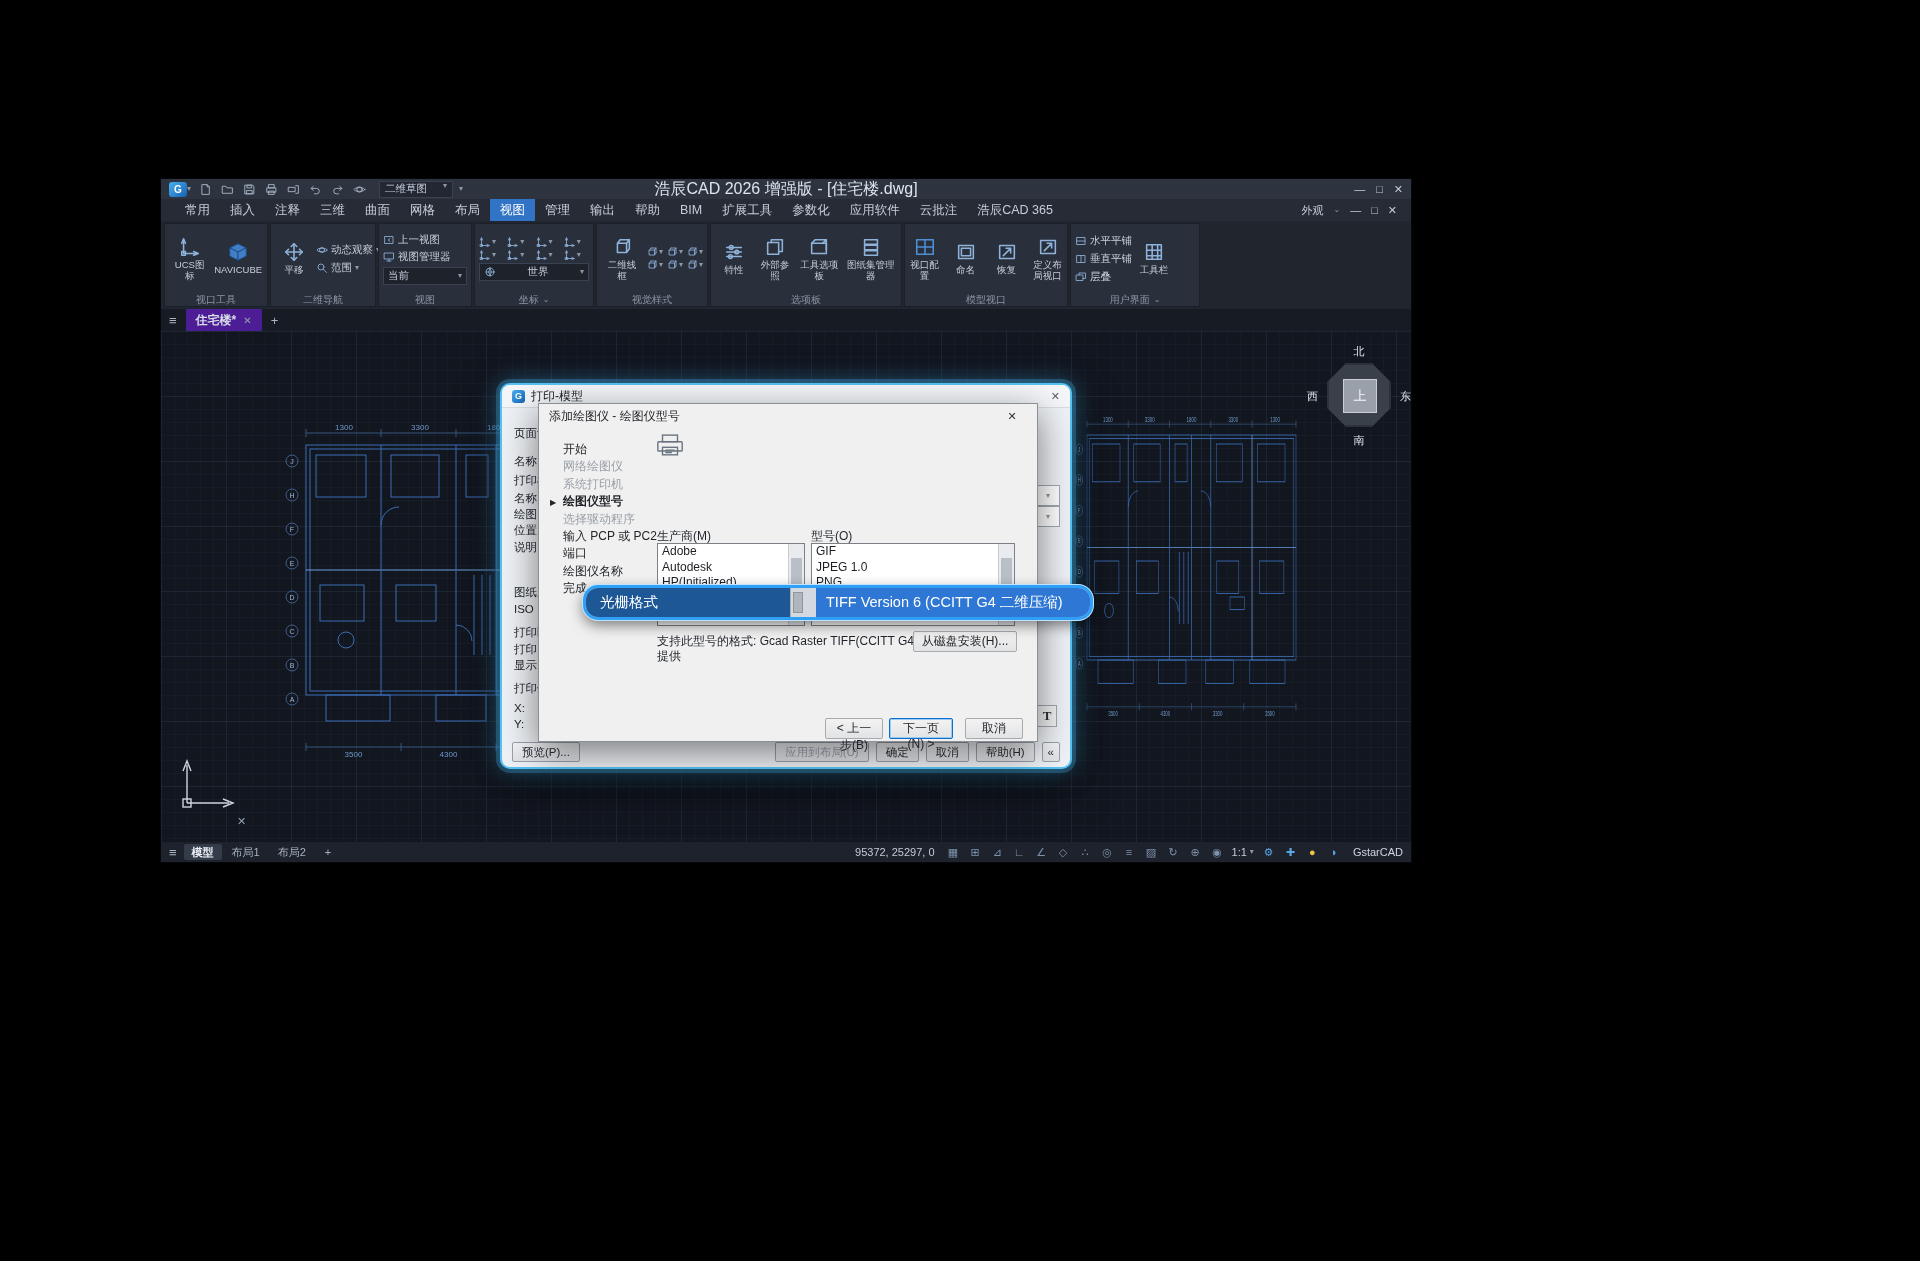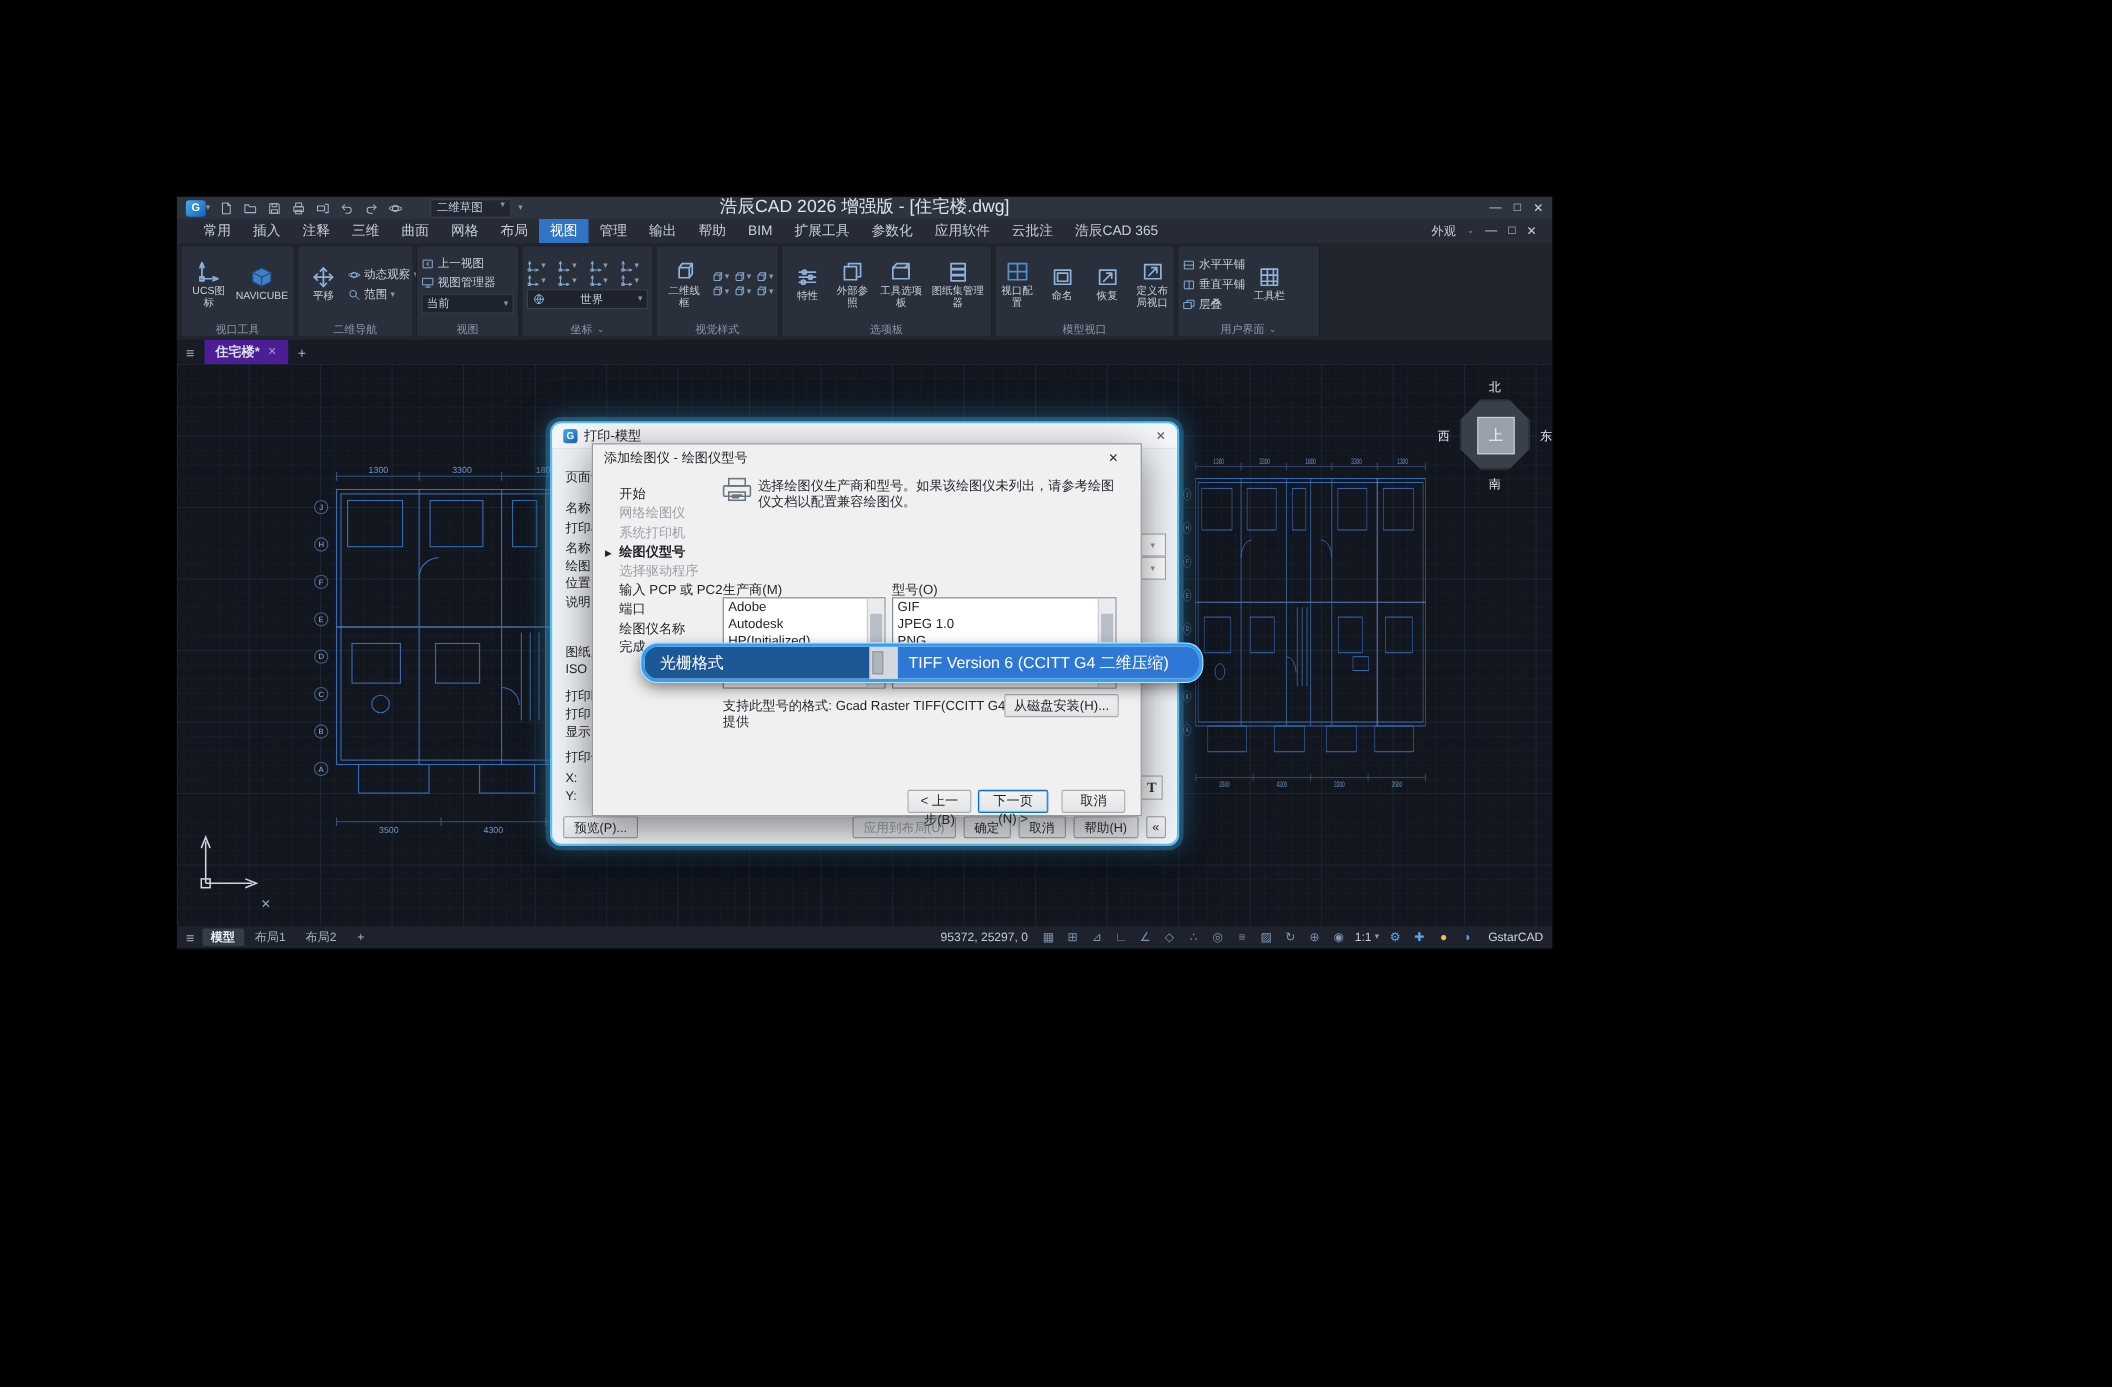--- a/index.html
+++ b/index.html
@@ -12,21 +12,21 @@
   .app{position:absolute;left:160px;top:178px;width:1250px;height:683px;background:#232834;
        border:1px solid #05070a;display:flex;flex-direction:column;box-shadow:0 0 40px rgba(0,0,0,.9);}
 
   
   .titlebar{height:20px;background:#2d333f;display:flex;align-items:center;padding:0 8px;position:relative;flex:none;}
   .logo{width:18px;height:15px;background:linear-gradient(135deg,#49b0ef,#1560b4);border-radius:3px;color:#fff;
         font-weight:bold;font-size:10px;text-align:center;line-height:15px;flex:none;}
   .qat-icons{display:flex;gap:7px;align-items:center;margin-left:7px;}
   .qicon{width:15px;height:14px;display:flex;align-items:center;justify-content:center;}
   .ws-combo{display:flex;align-items:flex-start;gap:16px;background:#222733;border:1px solid #3a4150;height:15px;
-            padding:0 5px;font-size:10.5px;color:#c3ccd9;margin-left:24px;}
+            padding:0 5px;font-size:10.5px;color:#c3ccd9;margin-left:12px;}
   .title-text{position:absolute;left:50%;top:0;transform:translateX(-50%);line-height:20px;font-size:16px;color:#dde4ee;white-space:nowrap;}
   .winbtns{margin-left:auto;display:flex;gap:11px;color:#c3ccd9;font-size:11px;}
   .winbtns span{cursor:default;}
 
   
   .menubar{height:22px;background:#262b35;display:flex;align-items:center;padding:0 14px;flex:none;}
   .mtab{padding:0 10px;line-height:22px;font-size:12.5px;color:#c6cedb;white-space:nowrap;}
   .mtab.active{background:#3173c5;color:#fff;}
   .menu-right{margin-left:auto;display:flex;gap:10px;color:#c3ccd9;font-size:11px;align-items:center;}
 
@@ -879,21 +879,20 @@
         <div class="step disabled"><span>选择驱动程序</span></div>
         <div class="step normal"><span>输入 PCP 或 PC2</span></div>
         <div class="step normal"><span>端口</span></div>
         <div class="step normal"><span>绘图仪名称</span></div>
         <div class="step normal"><span>完成</span></div>
       </div>
 
     <svg class="apd-intro-icon" width="30" height="25">
         <use href="#i-bigprinter"></use>
       </svg>
-    <div class="apd-intro">选择绘图仪生产商和型号。如果该绘图仪未列出，请参考绘图仪文档以配置兼容绘图仪。</div>
 
     <div class="apd-listlabel" style="left:118px;top:124px">生产商(M)</div>
     <div class="apd-listlabel" style="left:272px;top:124px">型号(O)</div>
 
     <div class="listbox" style="left:118px;top:139px;width:146px;height:81px">
       <div class="lb-items">
           <div class="lbitem">Adobe</div>
           <div class="lbitem">Autodesk</div>
           <div class="lbitem">HP(Initialized)</div>
           <div class="lbitem sel">光栅格式</div>

